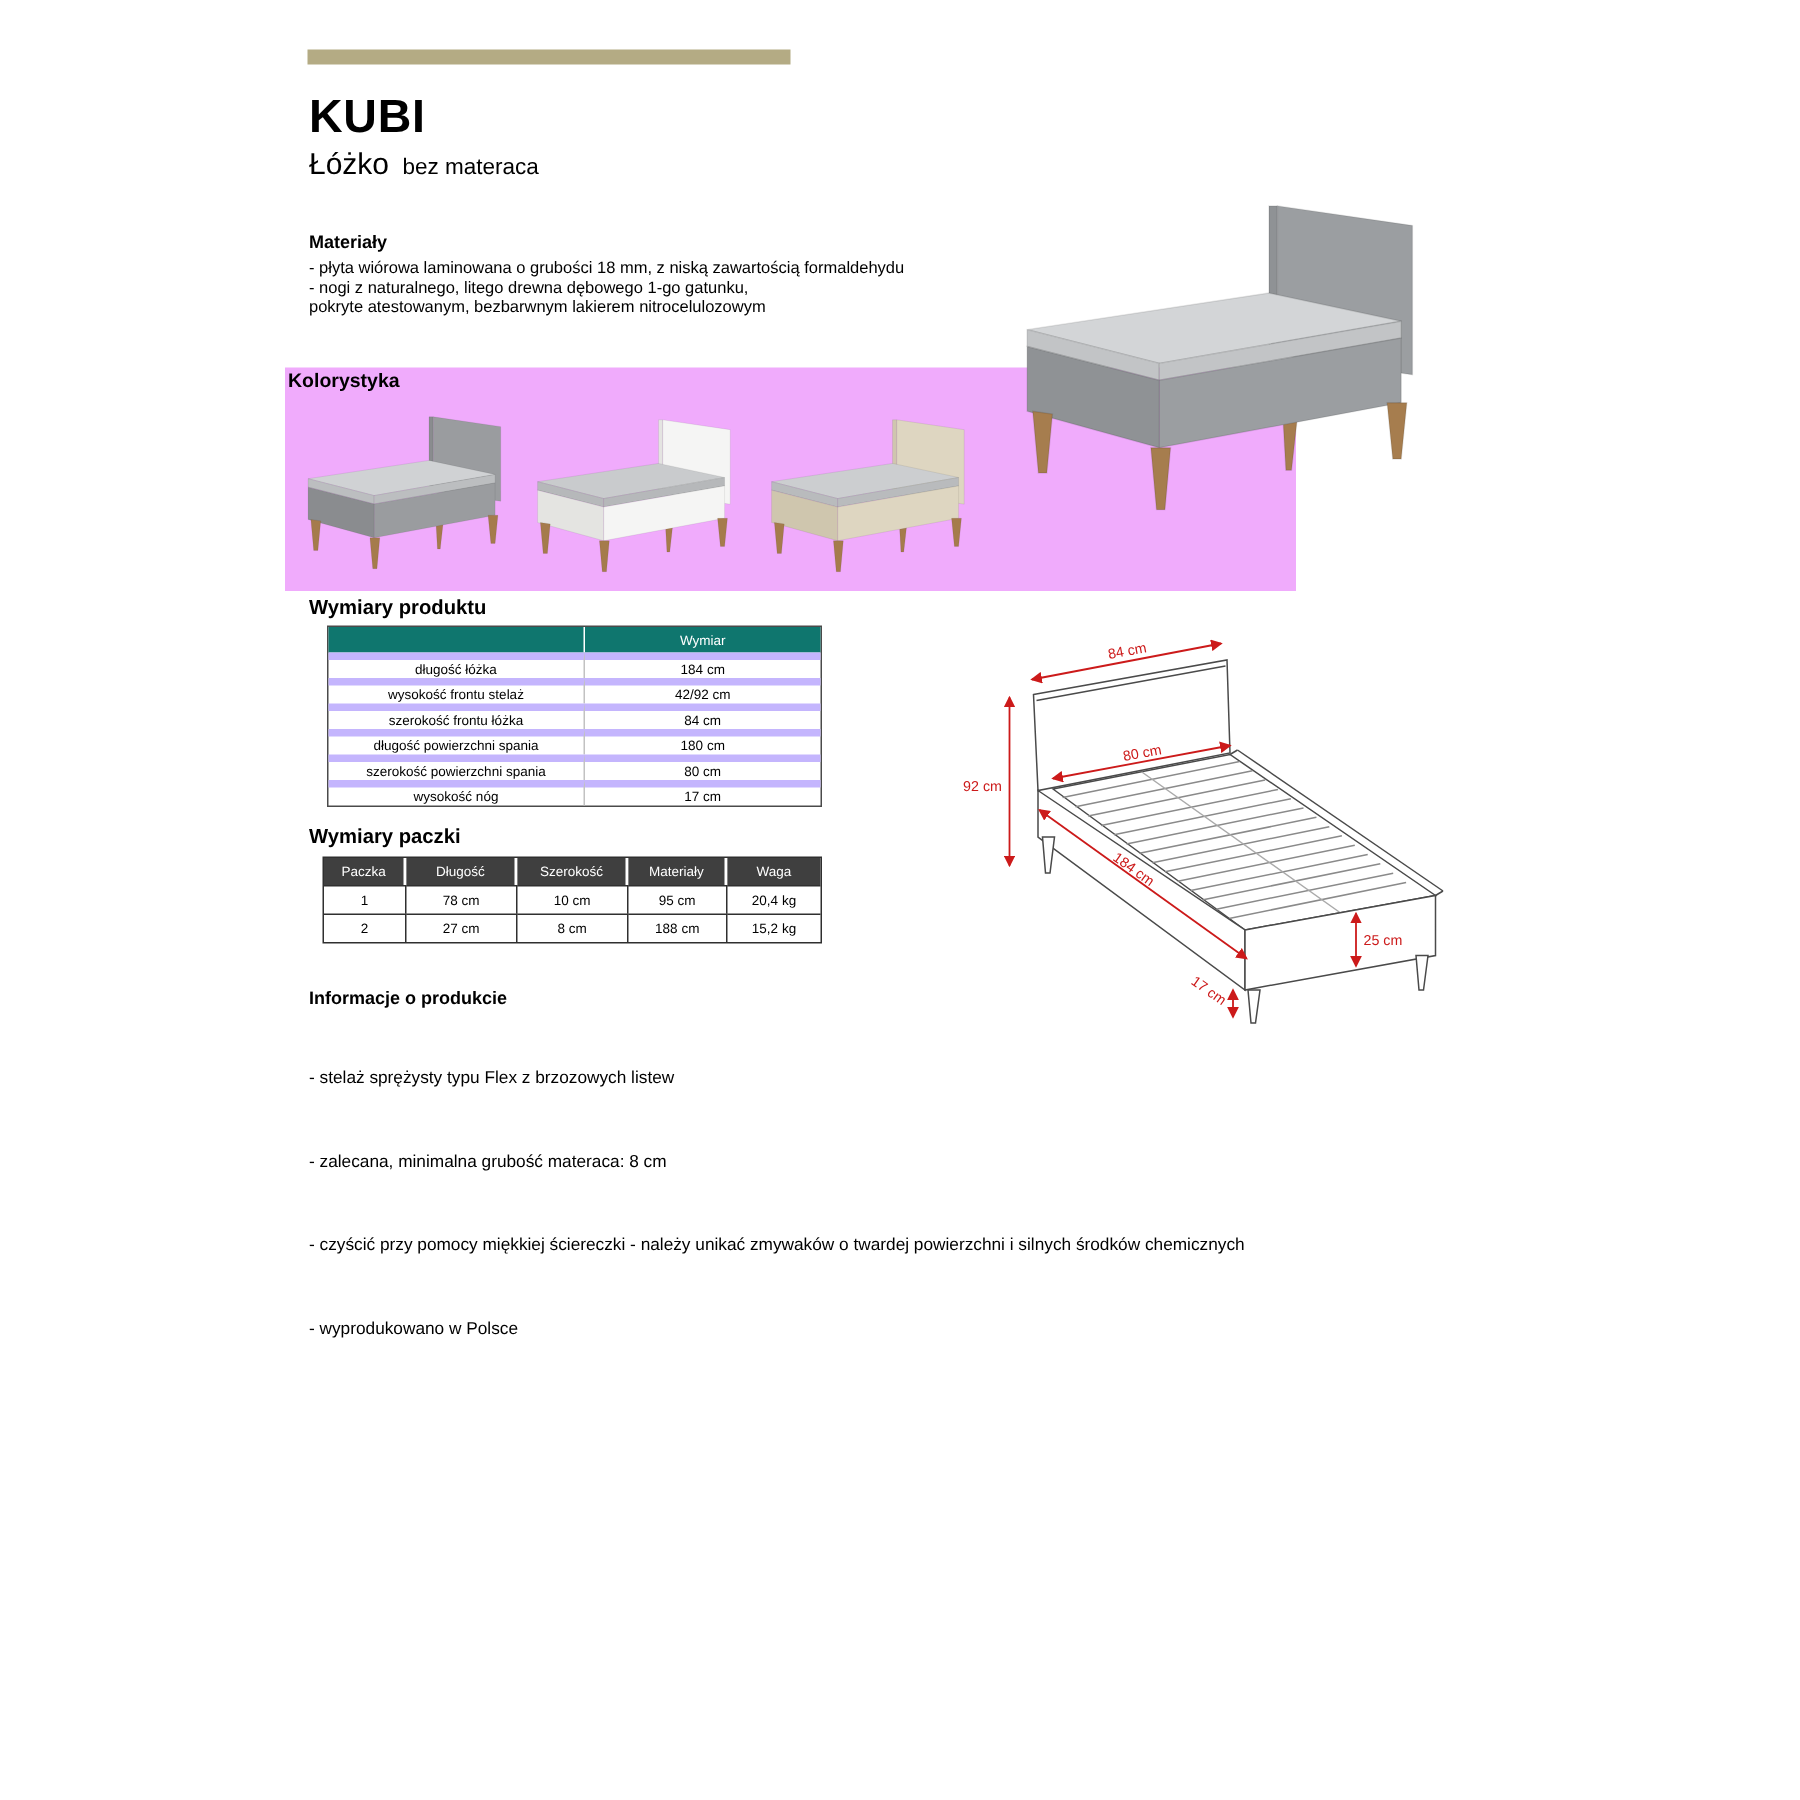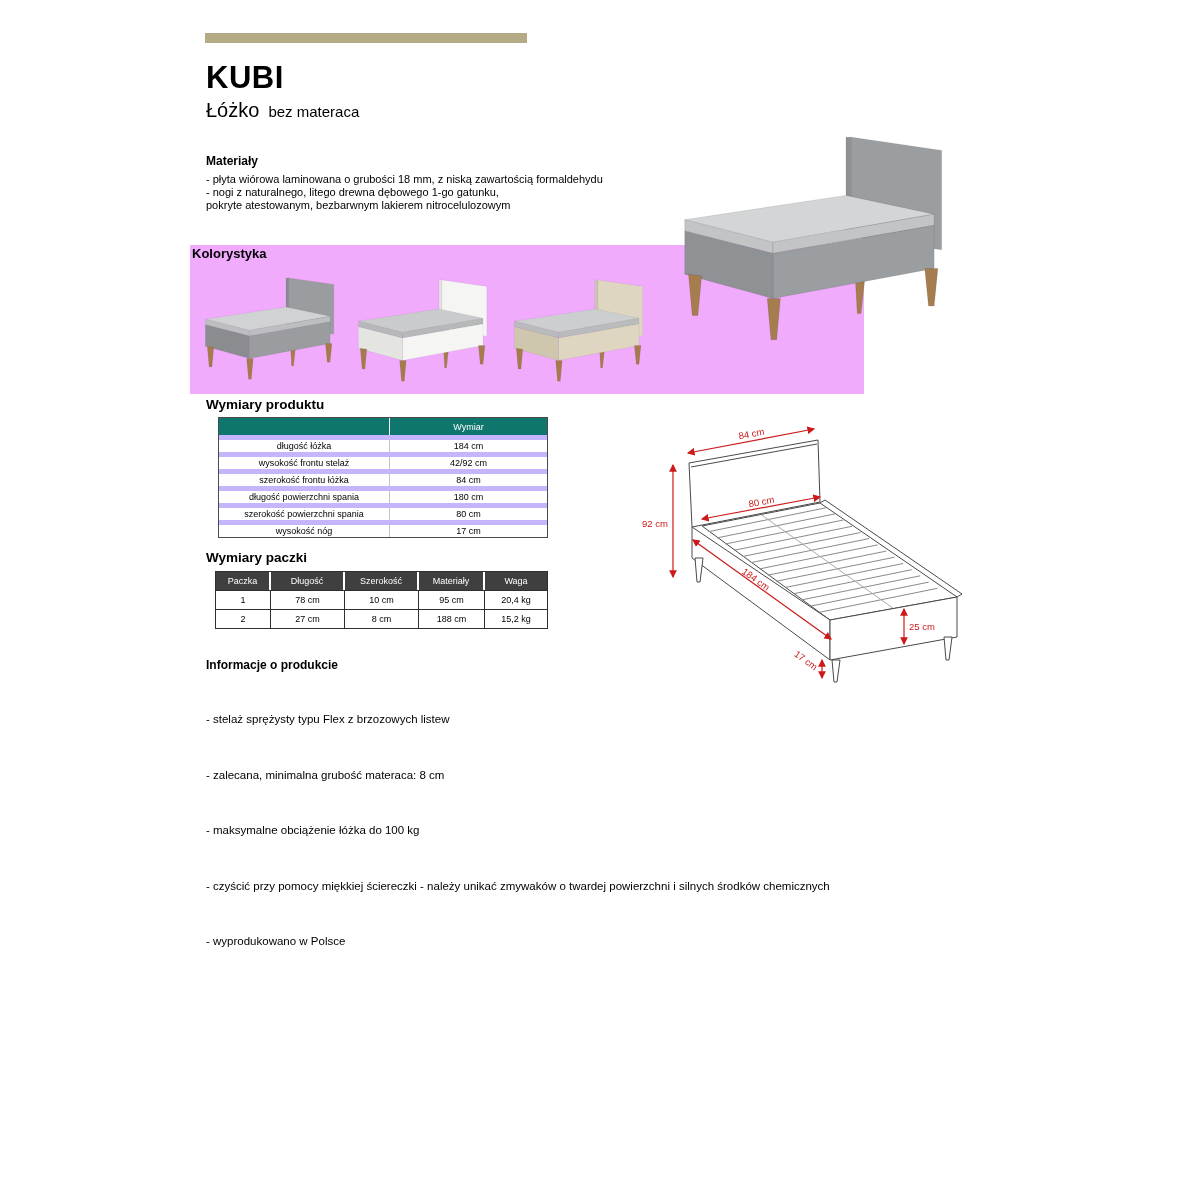--- a/index.html
+++ b/index.html
@@ -238,16 +238,15 @@
       <td>188 cm</td>
       <td>15,2 kg</td>
     </tr>
   </tbody>
 </table>
 
 <div class="abs info">
   <h3>Informacje o produkcie</h3>
   <div>- stelaż sprężysty typu Flex z brzozowych listew</div>
   <div>- zalecana, minimalna grubość materaca: 8 cm</div>
-  <div>- maksymalne obciążenie łóżka do 100 kg</div>
   <div>- czyścić przy pomocy miękkiej ściereczki - należy unikać zmywaków o twardej powierzchni i silnych środków chemicznych</div>
   <div>- wyprodukowano w Polsce</div>
 </div>
 
 </body></html>

